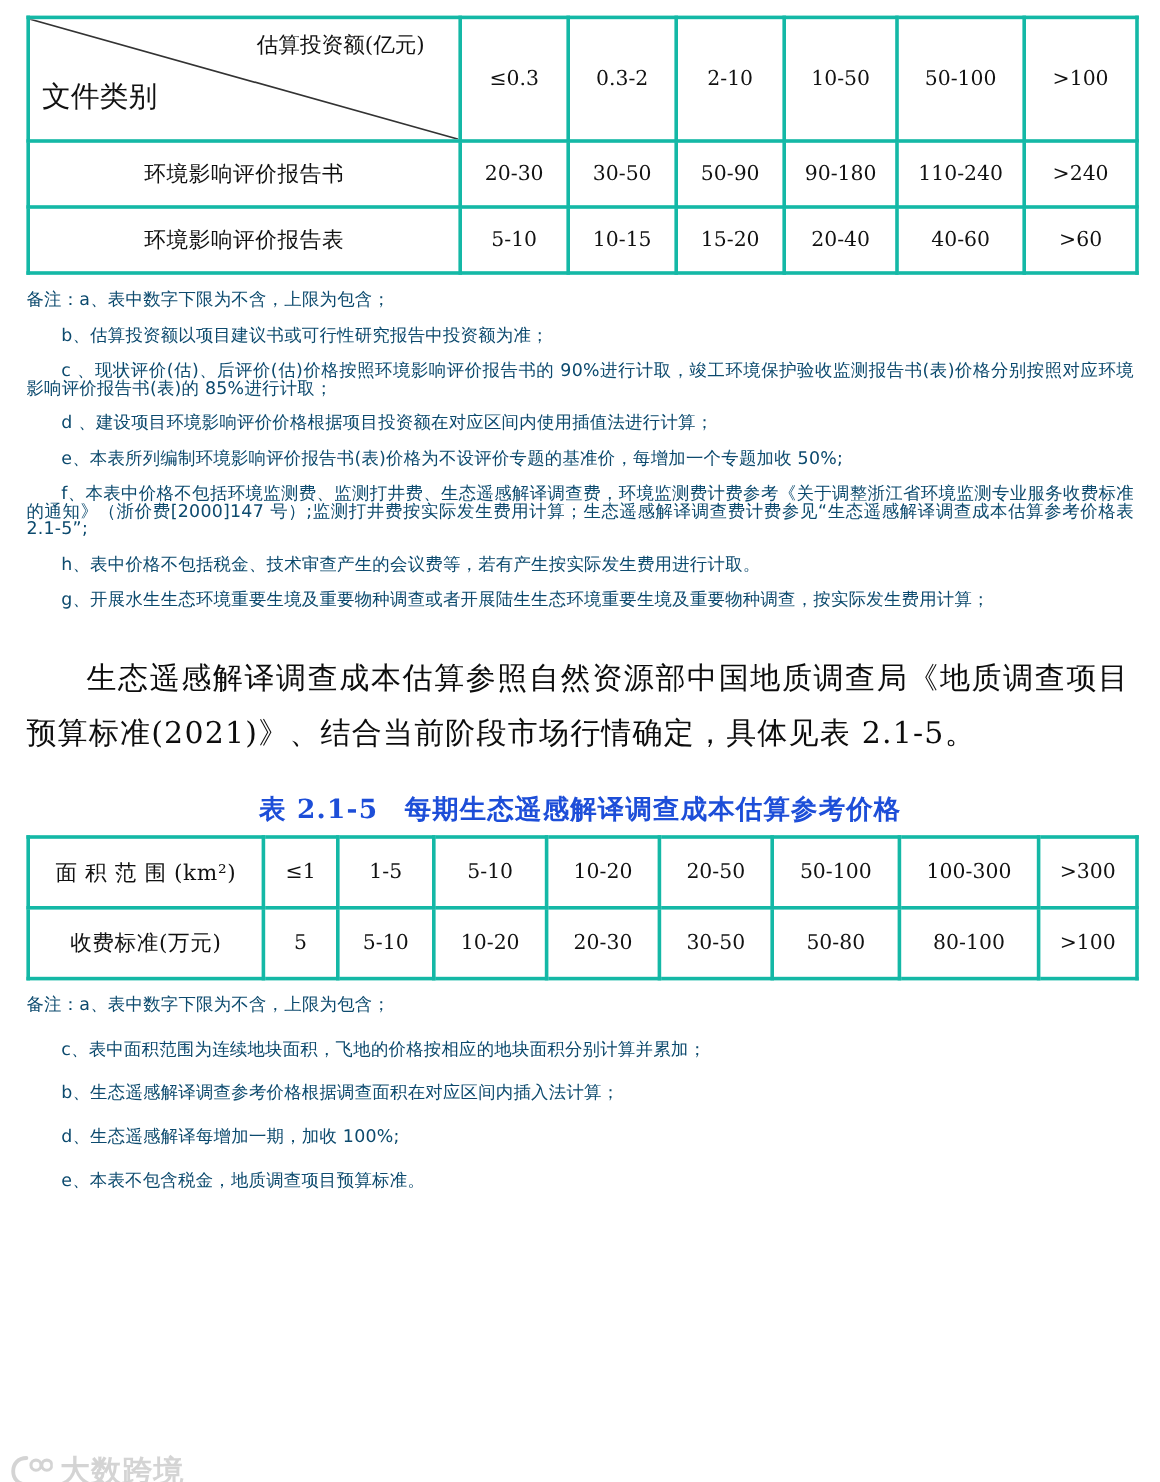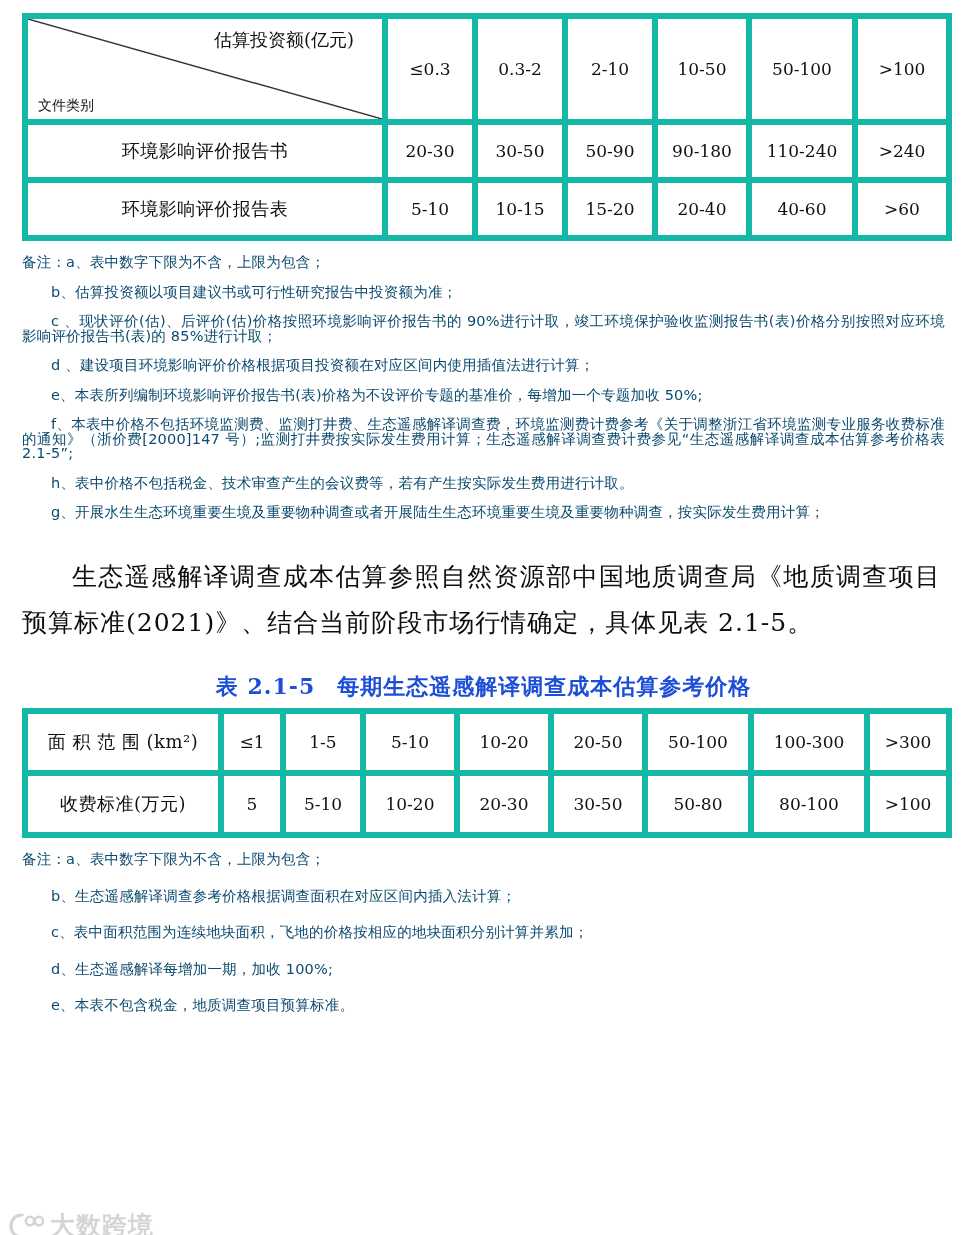--- a/index.html
+++ b/index.html
@@ -25,21 +25,21 @@
   }
 
   
   .doc-table {
     border-collapse: collapse;
     width: 924px;
     margin-left: 22px;
     table-layout: fixed;
   }
   .doc-table td {
-    border: 6px solid #14b8a6;
+    border: 3px solid #14b8a6;
     text-align: center;
     vertical-align: middle;
     font-family: "DejaVu Serif", "Liberation Serif", serif;
     font-size: 17px;
     color: #111;
     padding: 2px 1px;
   }
 
   
   #table-investment { margin-top: 13px; }
@@ -64,22 +64,22 @@
   .diag-topright {
     position: absolute;
     right: 28px;
     top: 9px;
     font-size: 18px;
     white-space: nowrap;
   }
   .diag-bottomleft {
     position: absolute;
     left: 10px;
-    bottom: 4px;
-    font-size: 14px;
+    bottom: 20px;
+    font-size: 24px;
     white-space: nowrap;
   }
 
   
   #table-remote { margin-top: 6px; }
   #table-remote td { height: 52px; font-size: 17px; }
   #table-remote td.rowlabel {
     font-size: 18px;
     letter-spacing: 0.5px;
   }
@@ -253,22 +253,22 @@
         <td>30-50</td>
         <td>50-80</td>
         <td>80-100</td>
         <td>&gt;100</td>
       </tr>
     </tbody>
   </table>
 
   <div class="notes" id="notes-remote">
     <p class="note-line">备注：a、表中数字下限为不含，上限为包含；</p>
+    <p class="note-line note-indent">c、表中面积范围为连续地块面积，飞地的价格按相应的地块面积分别计算并累加；</p>
     <p class="note-line note-indent">b、生态遥感解译调查参考价格根据调查面积在对应区间内插入法计算；</p>
-    <p class="note-line note-indent">c、表中面积范围为连续地块面积，飞地的价格按相应的地块面积分别计算并累加；</p>
     <p class="note-line note-indent">d、生态遥感解译每增加一期，加收 100%;</p>
     <p class="note-line note-indent">e、本表不包含税金，地质调查项目预算标准。</p>
   </div>
 
   <div class="watermark">
     <svg width="36" height="30" viewBox="0 0 36 30">
       <path d="M14 4 C7 4 3 9 3 15 C3 21 7 26 14 26" fill="none" stroke="#9a9a9a" stroke-width="3.2" stroke-linecap="round"></path>
       <circle cx="22" cy="10" r="4.2" fill="none" stroke="#9a9a9a" stroke-width="2.6"></circle>
       <circle cx="31" cy="10" r="4.2" fill="none" stroke="#9a9a9a" stroke-width="2.6"></circle>
     </svg>

